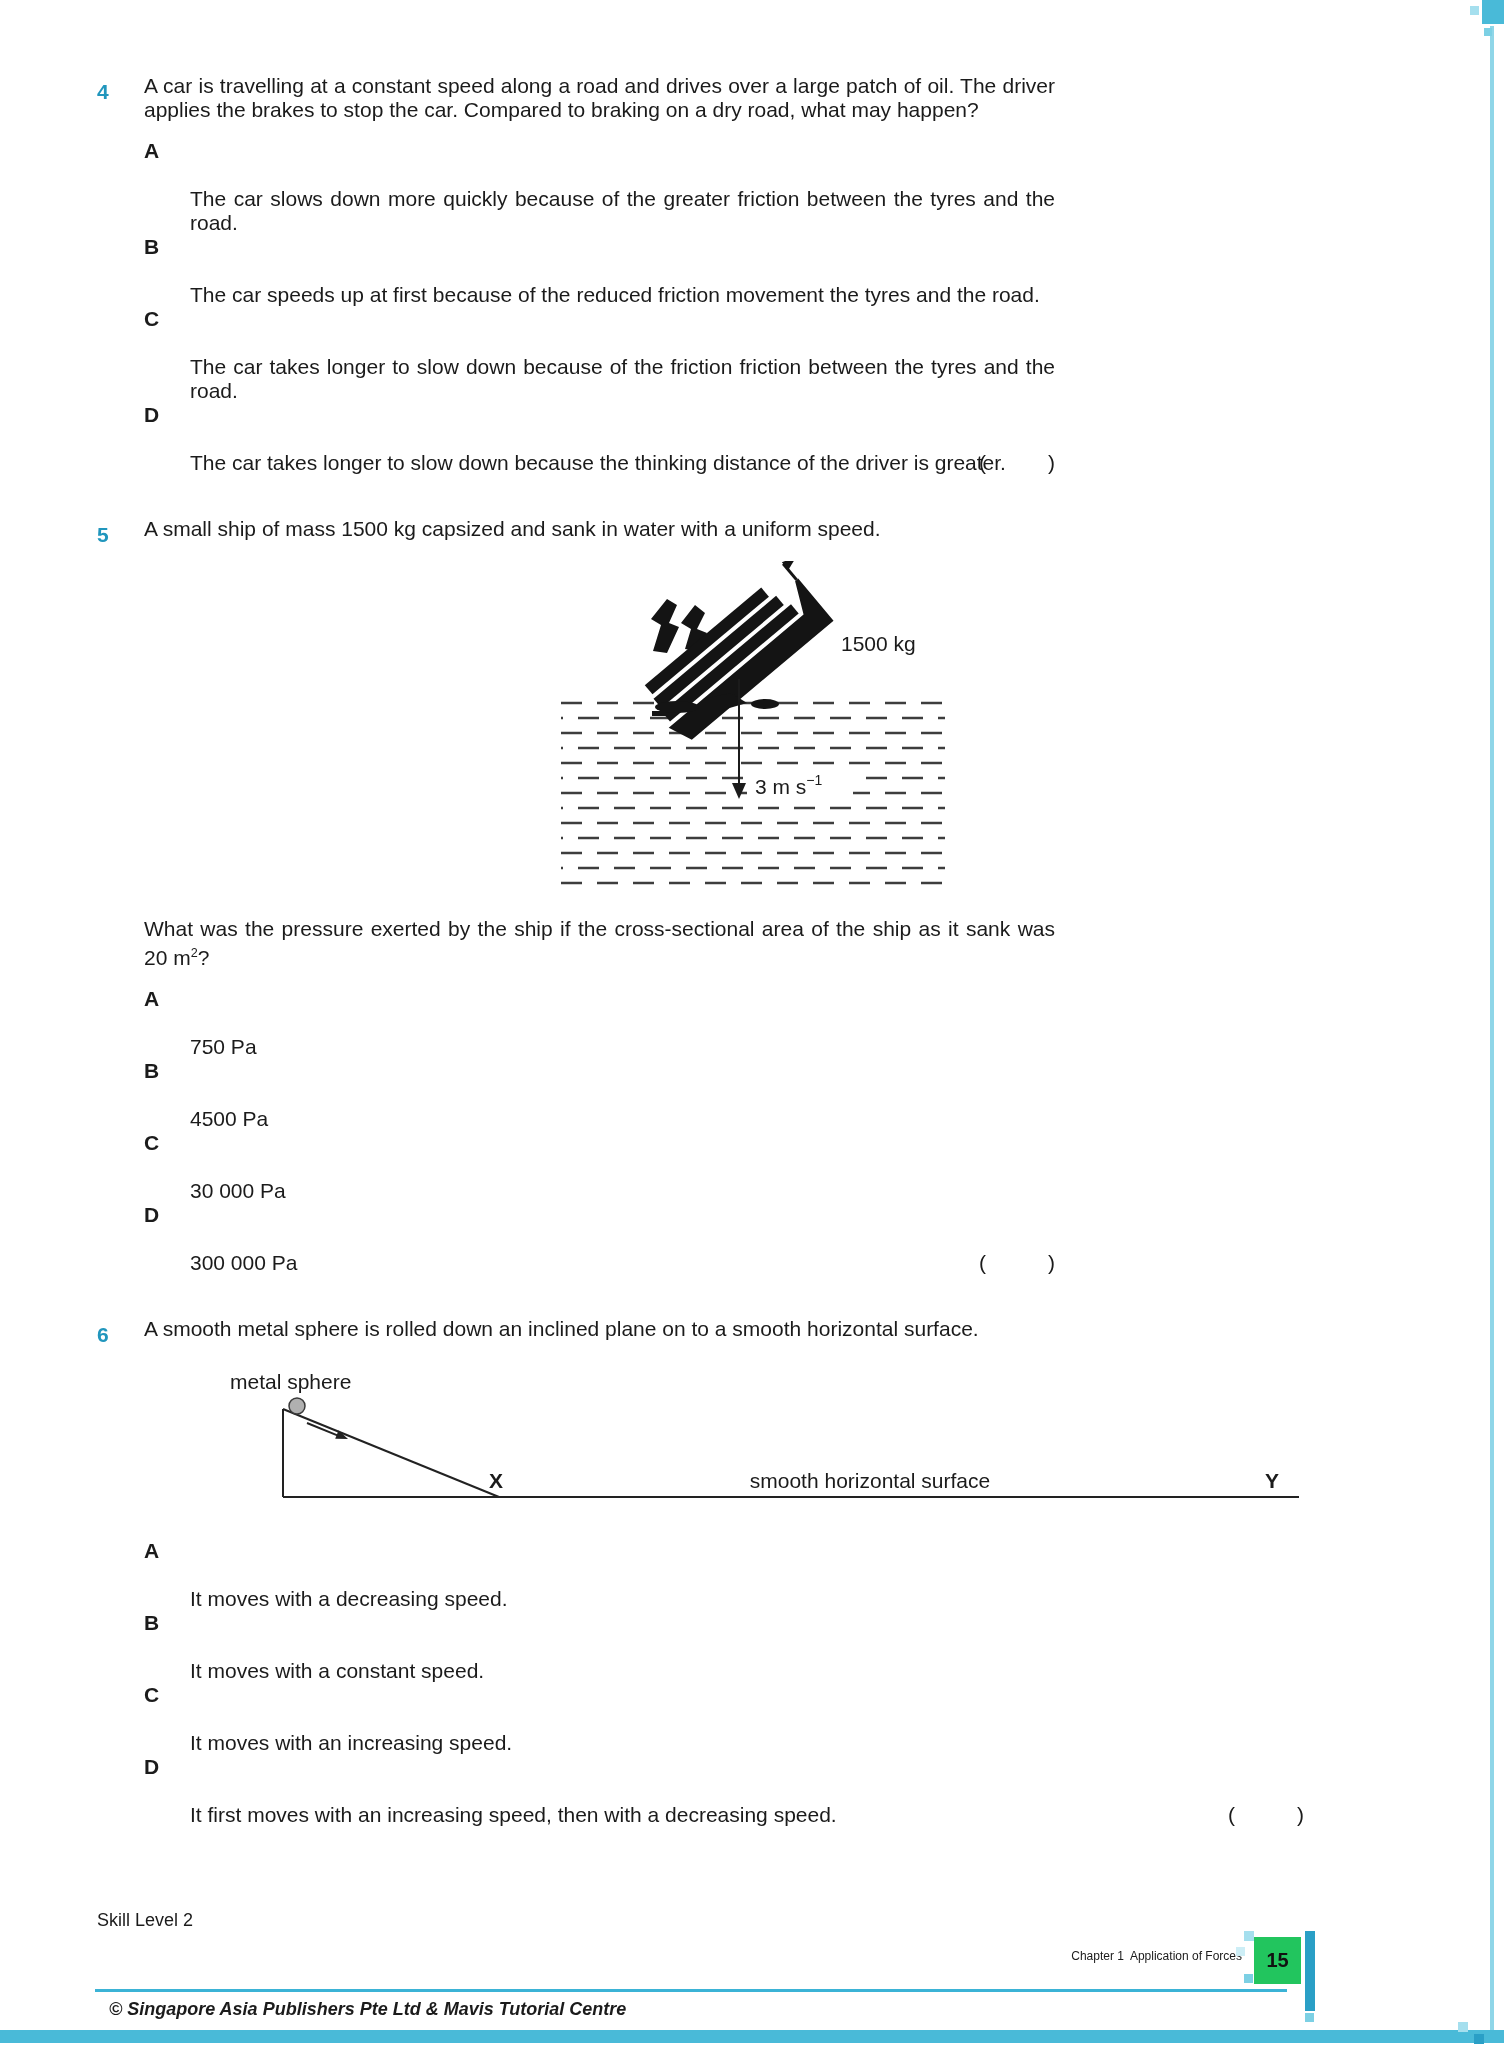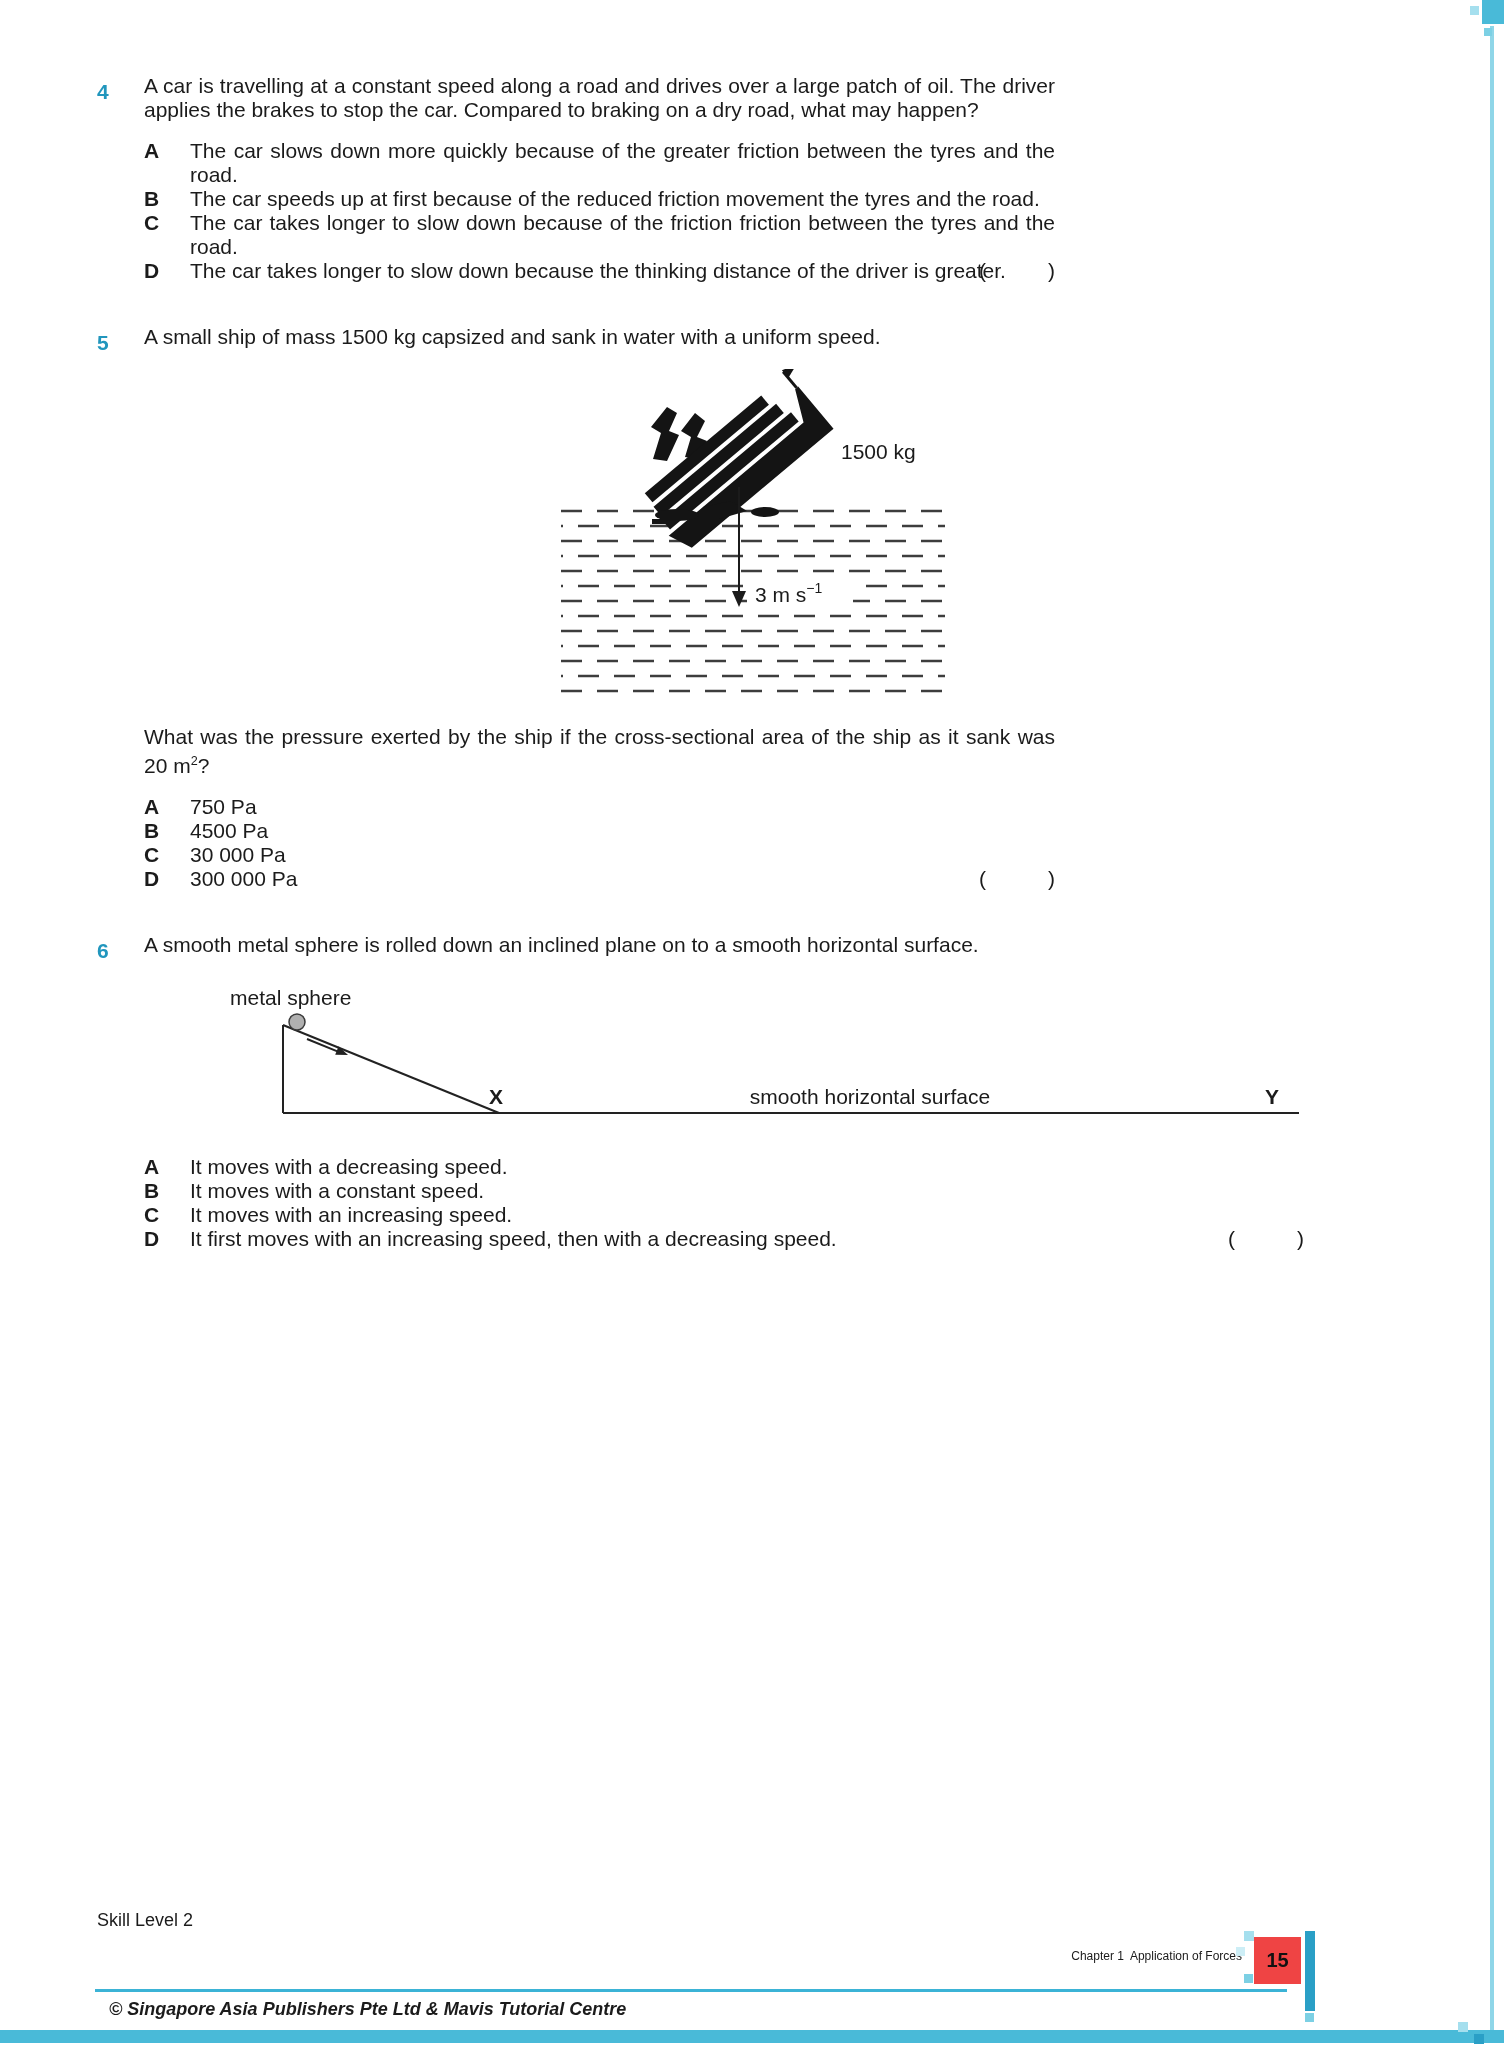--- a/index.html
+++ b/index.html
@@ -13,38 +13,38 @@
   }
   .content { position:absolute; left:97px; top:74px; width:958px; }
 
   .question { display:grid; grid-template-columns:47px 1fr; margin-bottom:42px; }
   .qnum { color:#2196bd; font-weight:bold; font-size:21px; line-height:36px; }
   .qbody { font-size:21px; line-height:24px; }
   .stem, .stem2 { text-align:justify; }
   .options { margin-top:17px; }
   .option { position:relative; display:grid; grid-template-columns:46px 1fr; }
   .letter { font-weight:bold; }
-  .otext { text-align:justify; }
+  .otext { text-align:justify;margin-top:48px; }
   .brackets {
     position:absolute; right:0; bottom:0;
     display:flex; justify-content:space-between; width:76px;
   }
   sup.sq { font-size:0.6em; vertical-align:super; }
   .stem2 b { font-weight:bold; }
 
   .figure-ship { margin:20px 0 24px 413px; width:392px; height:332px; }
   .figure-incline { margin:26px 0 30px 0; width:1160px; height:142px; }
   svg text { font-family:"Liberation Sans", sans-serif; fill:#1b1b1b; }
 
   
   .footer-left   { position:absolute; left:97px;  top:1910px; font-size:18px; }
   .footer-chapter{ position:absolute; right:262px; top:1949px; font-size:12px; white-space:pre; }
   .page-badge {
     position:absolute; left:1254px; top:1937px; width:47px; height:47px;
-    background:#ef4444; display:flex; align-items:center; justify-content:center;
+    background:#22c55e; display:flex; align-items:center; justify-content:center;
     font-size:20px; font-weight:bold; color:#111;
   }
   .badge-bar { position:absolute; left:1305px; top:1931px; width:10px; height:80px; background:#2a9fc6; }
   .px { position:absolute; }
   .footer-rule { position:absolute; left:95px; top:1989px; width:1192px; height:3px; background:#3bb3d6; }
   .copyright { position:absolute; left:109px; top:1999px; font-size:18px; font-style:italic; font-weight:600; }
   .bottom-strip { position:absolute; left:0; top:2030px; width:1504px; height:13px; background:#49bad8; }
   .right-strip { position:absolute; left:1490px; top:26px; width:4px; height:2004px; background:#8fd6e8; }
   .corner-block { position:absolute; left:1482px; top:0; width:22px; height:24px; background:#49bad8; }
 </style>

